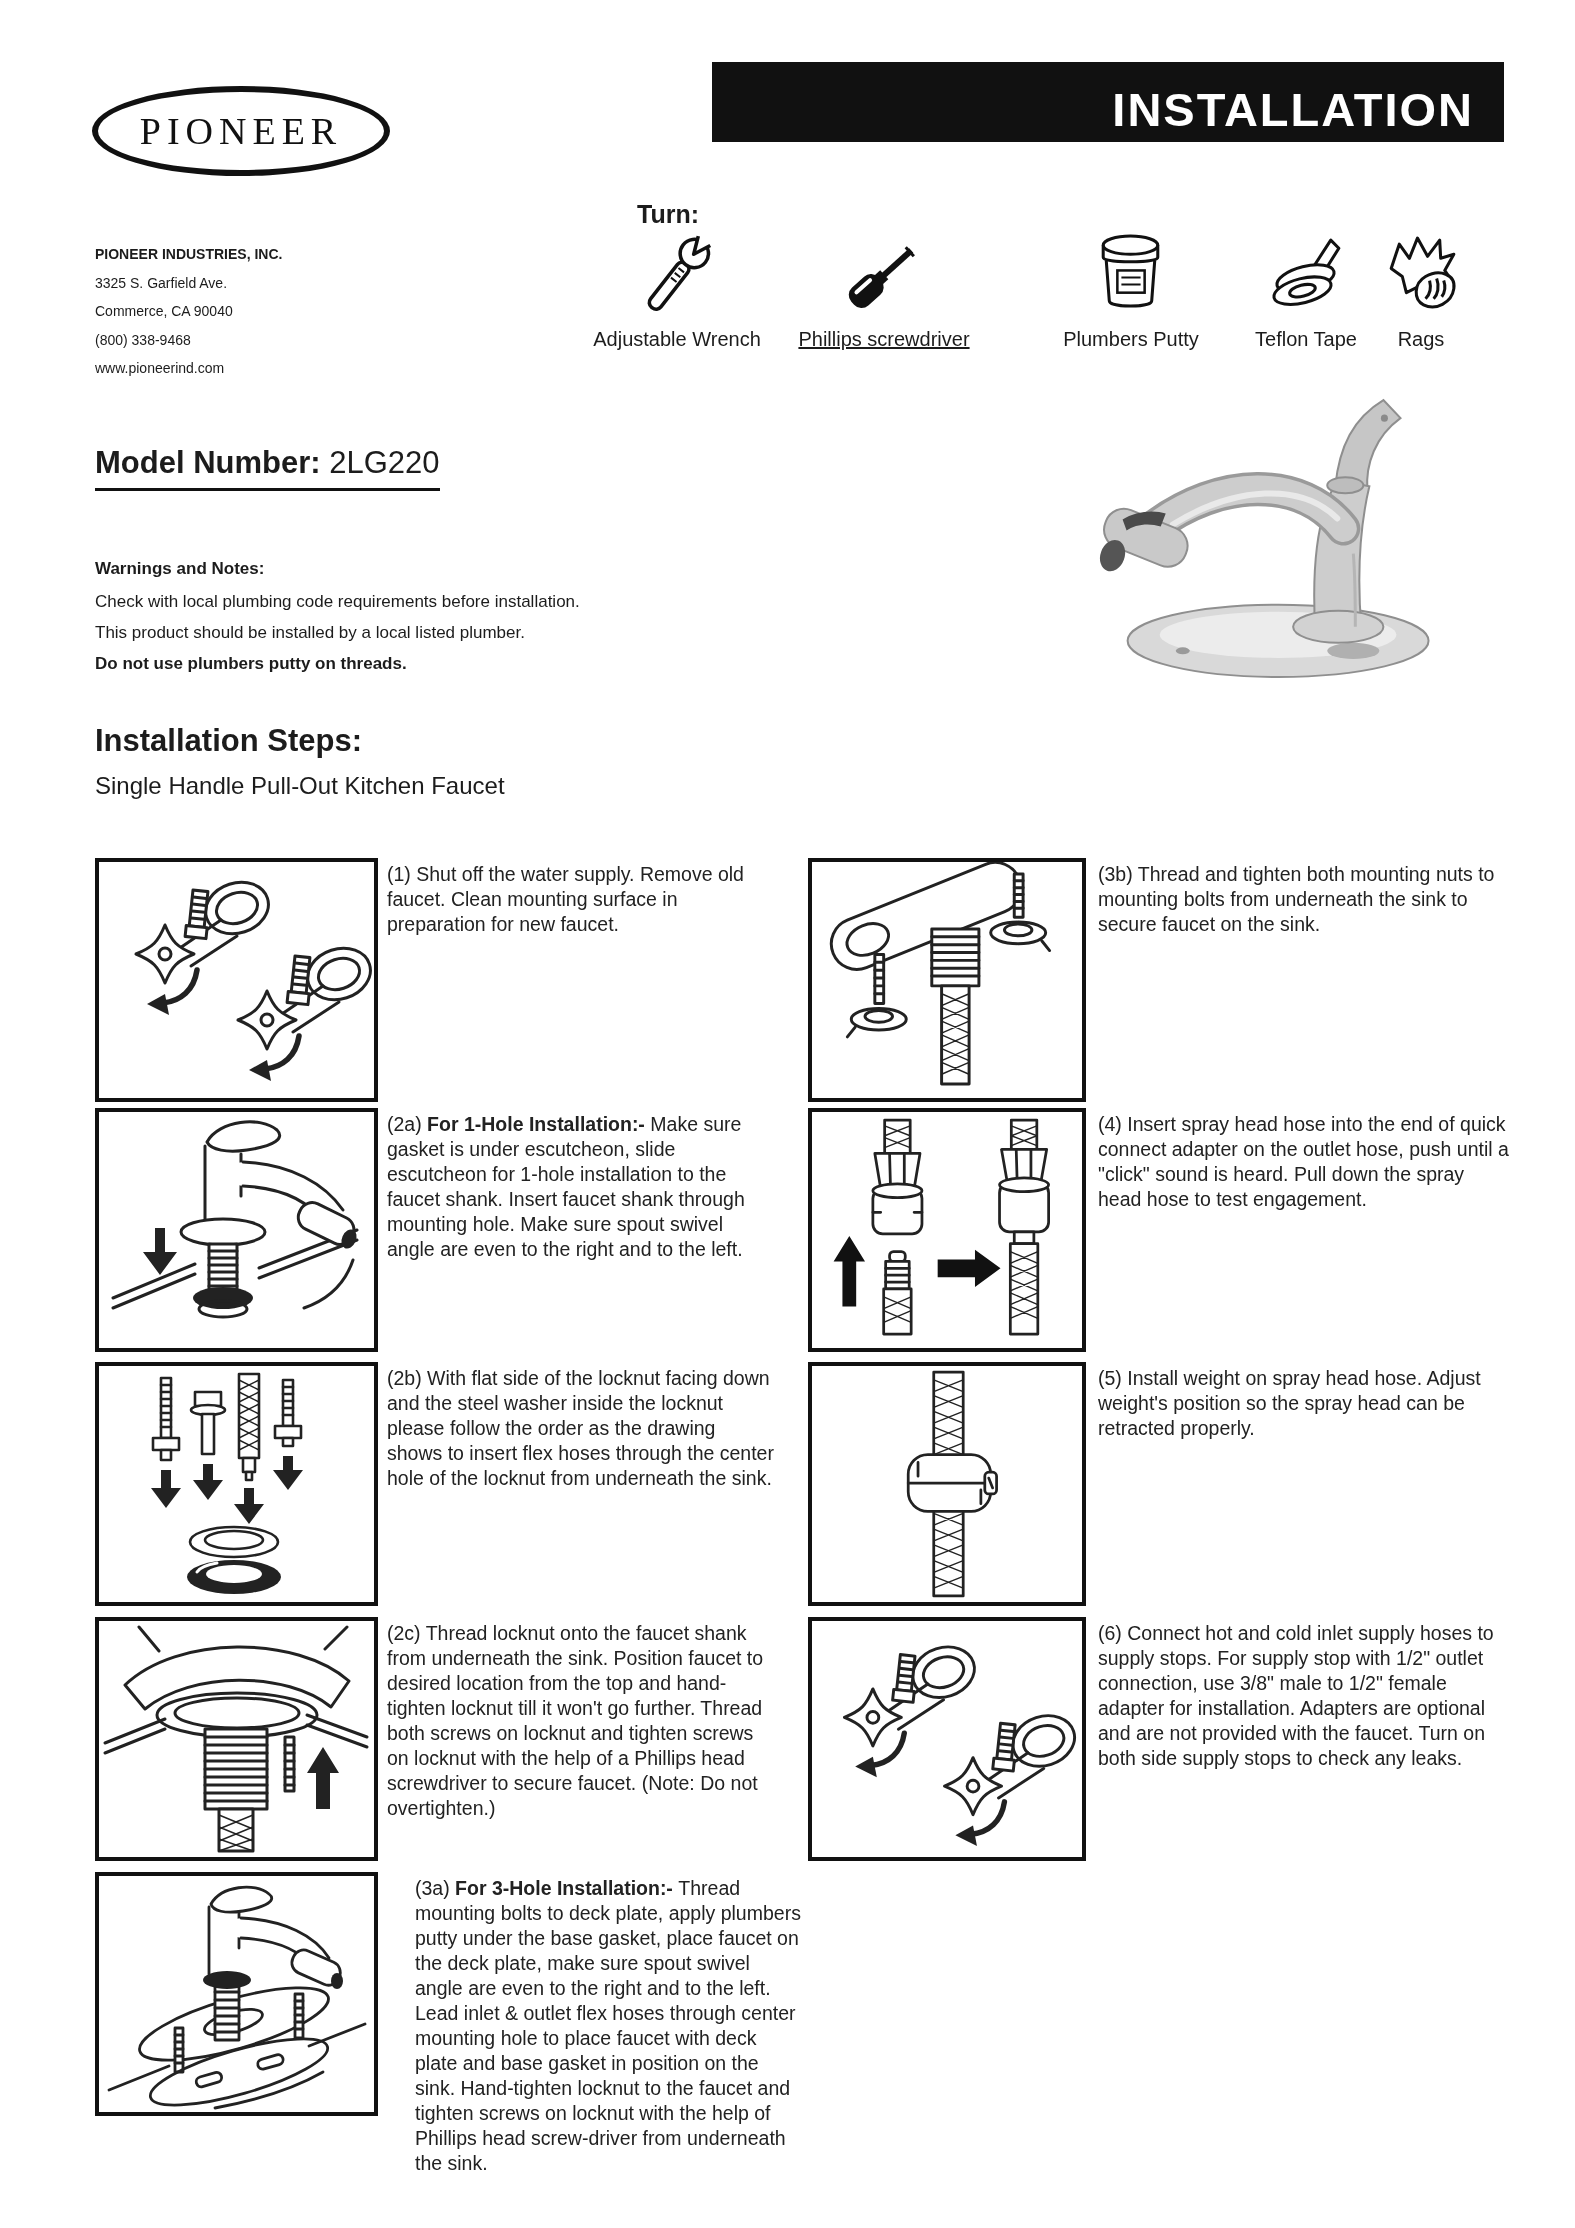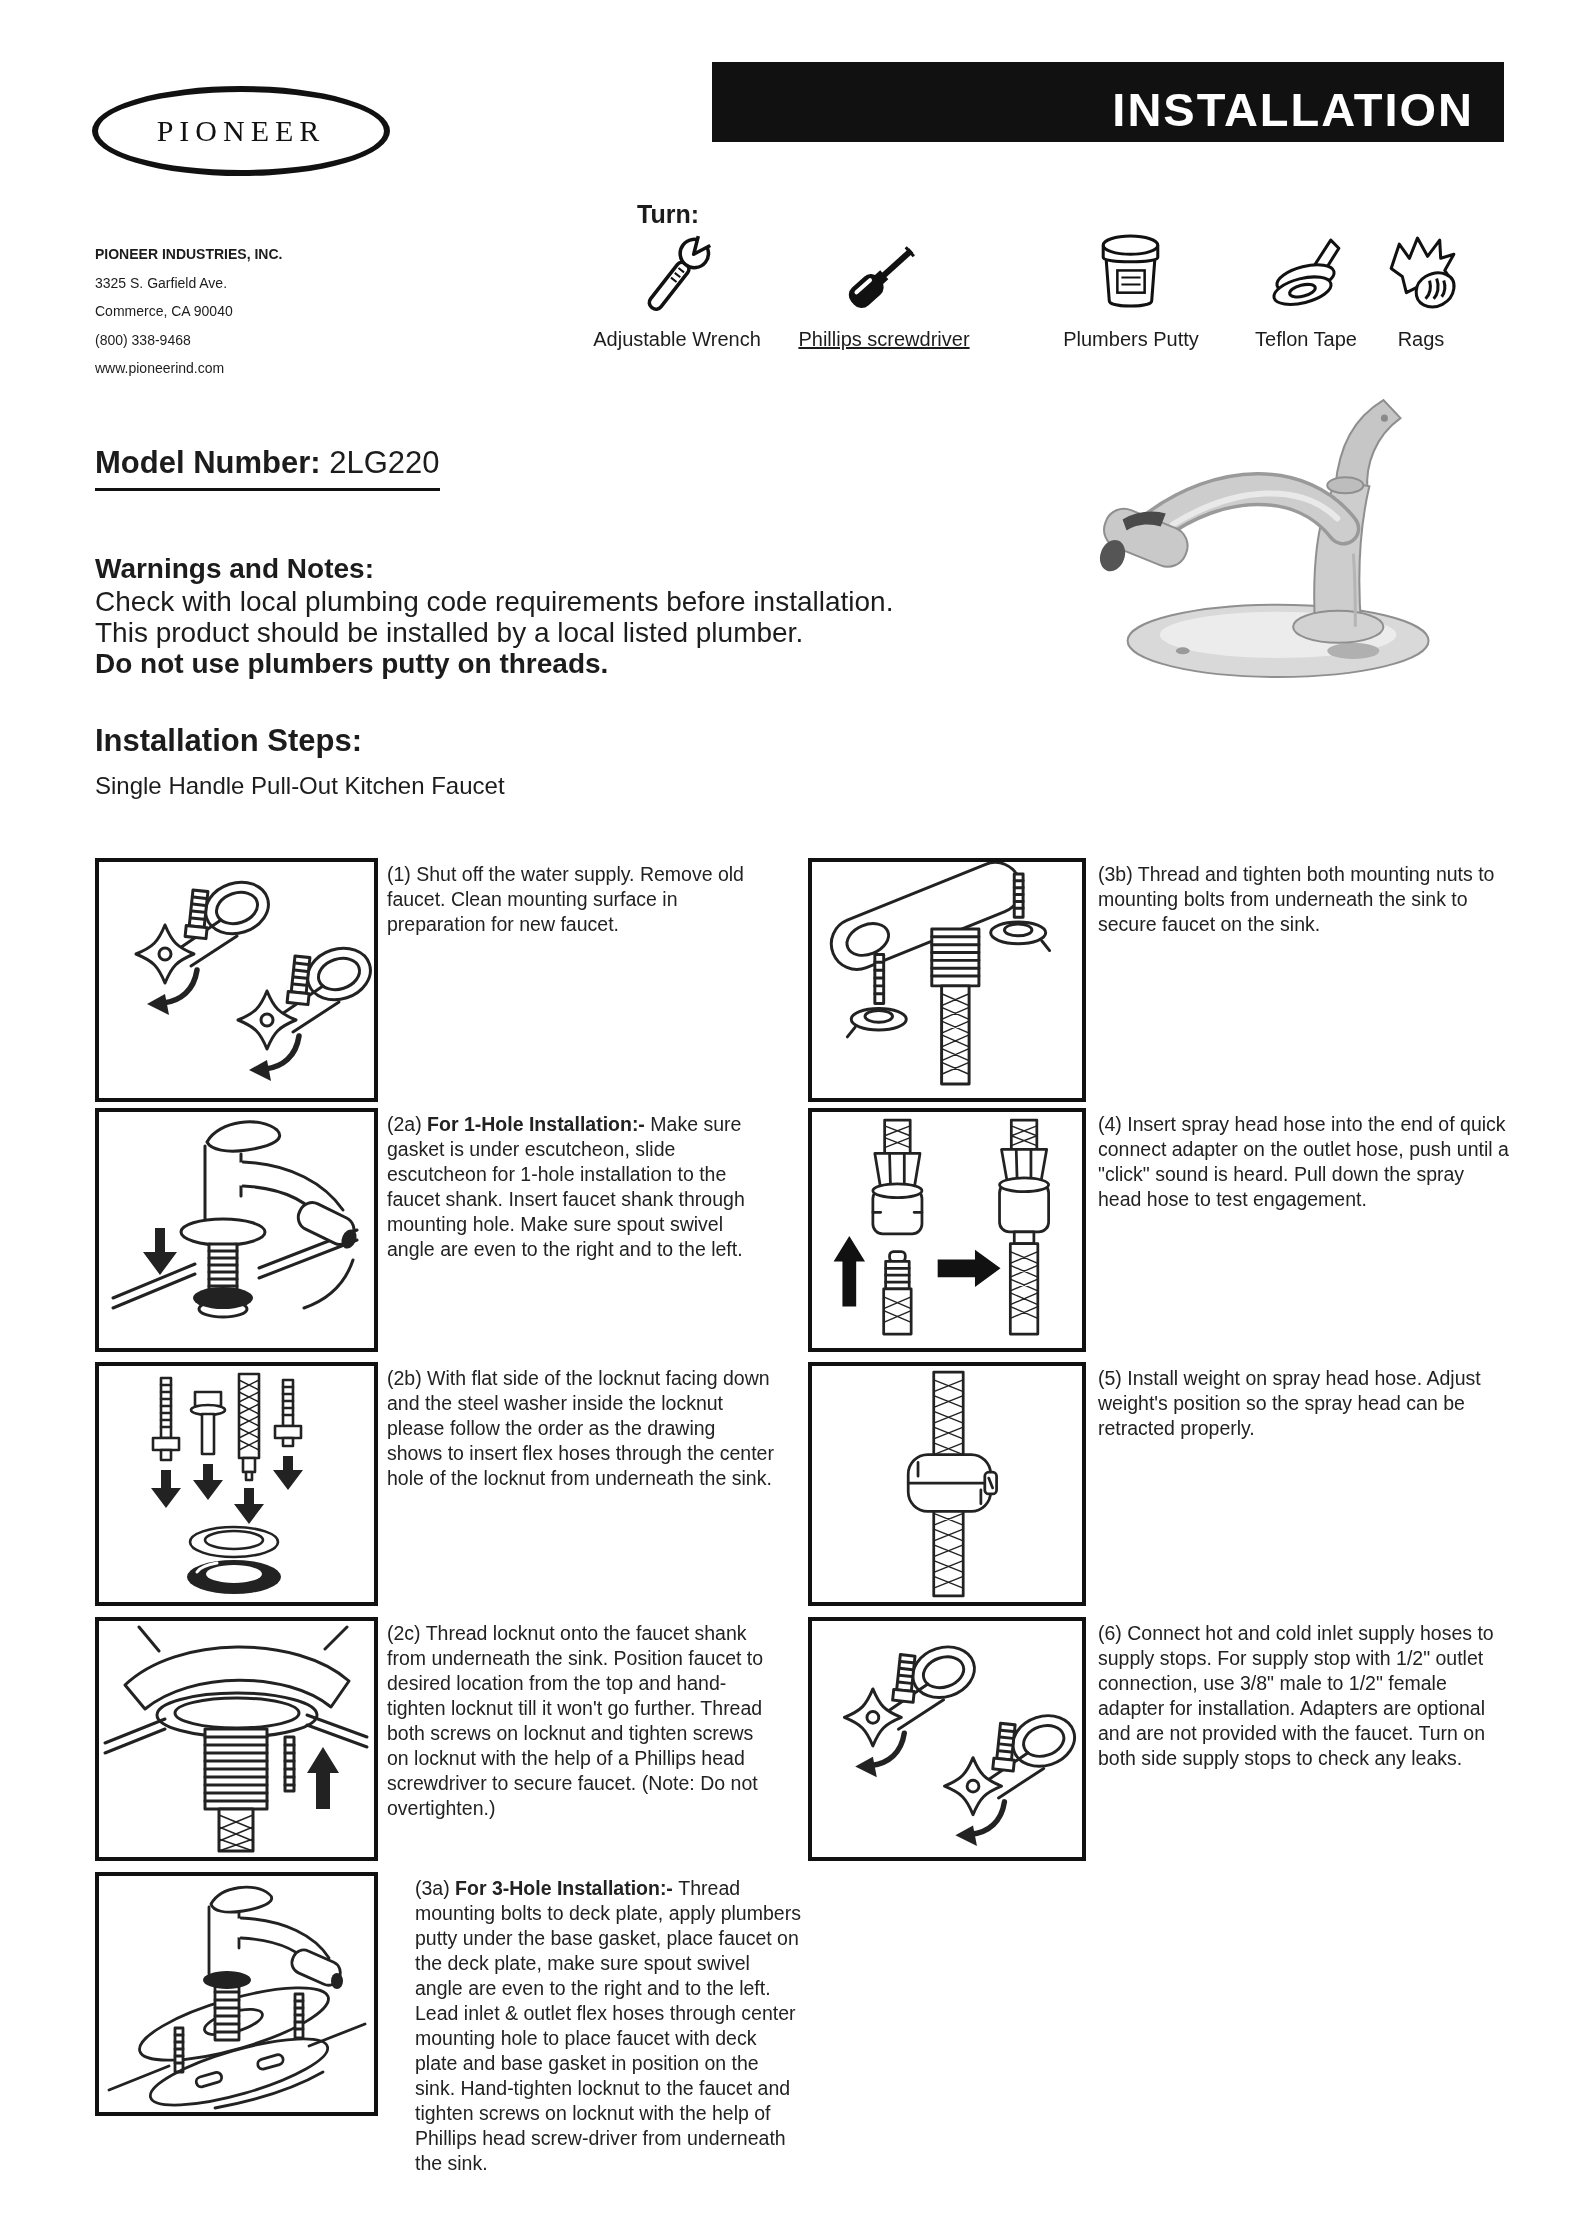--- a/index.html
+++ b/index.html
@@ -1,40 +1,40 @@
 <!DOCTYPE html>
 <html><head>
 <meta charset="utf-8">
 <style>
   html,body{margin:0;padding:0;background:#e8e8e8;}
   .page{position:relative;width:1575px;height:2228px;background:#fff;margin:0 auto;
         font-family:"Liberation Sans",sans-serif;color:#1c1c1c;overflow:hidden;}
   
   .logo-oval{position:absolute;left:92px;top:86px;width:298px;height:90px;border:6px solid #111;
              border-radius:50%;display:flex;align-items:center;justify-content:center;box-sizing:border-box;}
-  .logo-text{font-family:"Liberation Serif",serif;font-size:30px;letter-spacing:6px;color:#111;}
+  .logo-text{font-family:"Liberation Serif",serif;font-size:38px;letter-spacing:6px;color:#111;}
   .banner{position:absolute;left:712px;top:62px;width:792px;height:80px;background:#111;color:#fff;
           font-size:47px;font-weight:bold;letter-spacing:2px;text-align:right;line-height:96px;
           padding-right:30px;box-sizing:border-box;}
   .company{position:absolute;left:95px;top:240px;font-size:14px;line-height:28.5px;}
   .company .name{font-weight:bold;}
   
   .tools-heading{position:absolute;left:637px;top:200px;font-size:25px;font-weight:bold;}
   .tool{position:absolute;top:228px;text-align:center;}
   .tool .ticon{height:96px;display:flex;align-items:flex-end;justify-content:center;}
   .tool .tlabel{font-size:20px;margin-top:4px;white-space:nowrap;}
   .tool1{left:562px;width:230px;}
   .tool2{left:769px;width:230px;text-decoration:underline;}
   .tool3{left:1016px;width:230px;}
   .tool4{left:1196px;width:220px;}
   .tool5{left:1356px;width:130px;}
   
   .model{position:absolute;left:95px;top:445px;font-size:31px;border-bottom:3px solid #111;padding-bottom:7px;}
   .model .mlabel{font-weight:bold;}
-  .warnings{position:absolute;left:95px;top:553px;font-size:28px;line-height:31px;}
+  .warnings{position:absolute;left:95px;top:553px;font-size:17px;line-height:31px;}
   .warnings .whead{font-weight:bold;margin-bottom:2px;}
   .warnings .bold{font-weight:bold;}
   .inst-head{position:absolute;left:95px;top:723px;font-size:31px;font-weight:bold;}
   .inst-sub{position:absolute;left:95px;top:772px;font-size:24px;}
   
   .product{position:absolute;left:1052px;top:378px;width:402px;height:316px;}
   
   .imgbox{position:absolute;width:283px;height:244px;border:4px solid #111;box-sizing:border-box;background:#fff;}
   .imgbox svg{width:100%;height:100%;display:block;}
   .steptext{position:absolute;font-size:19.5px;line-height:25px;color:#222;}

